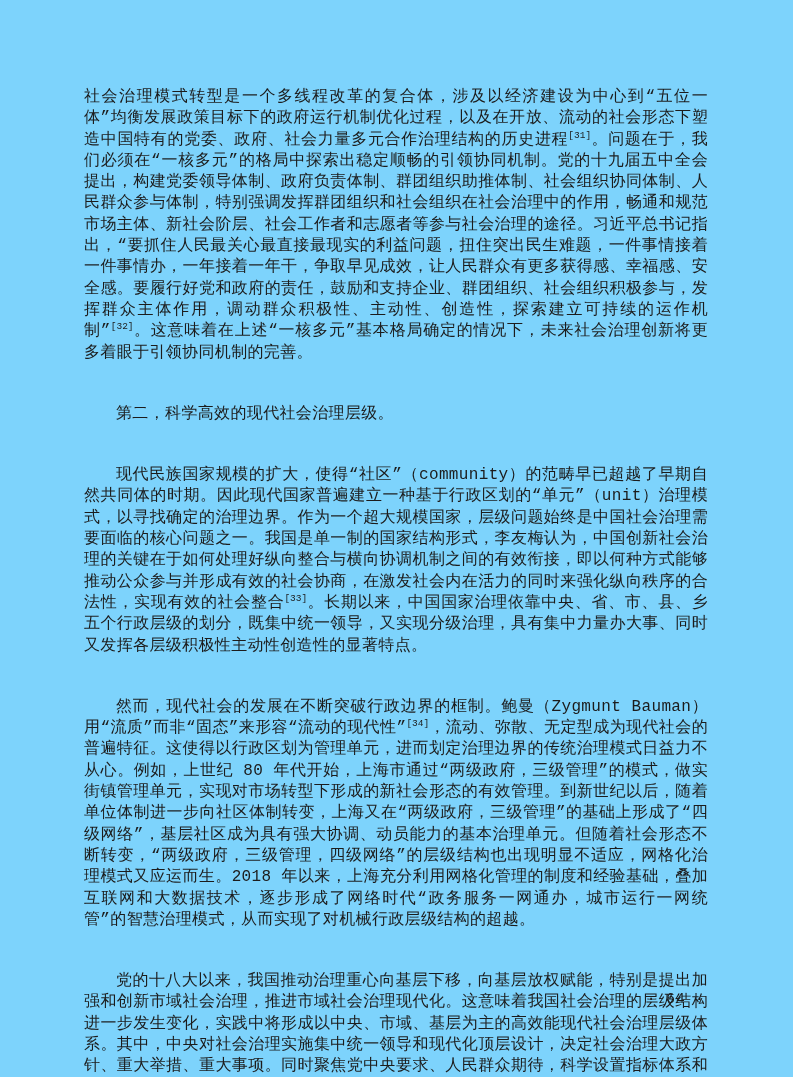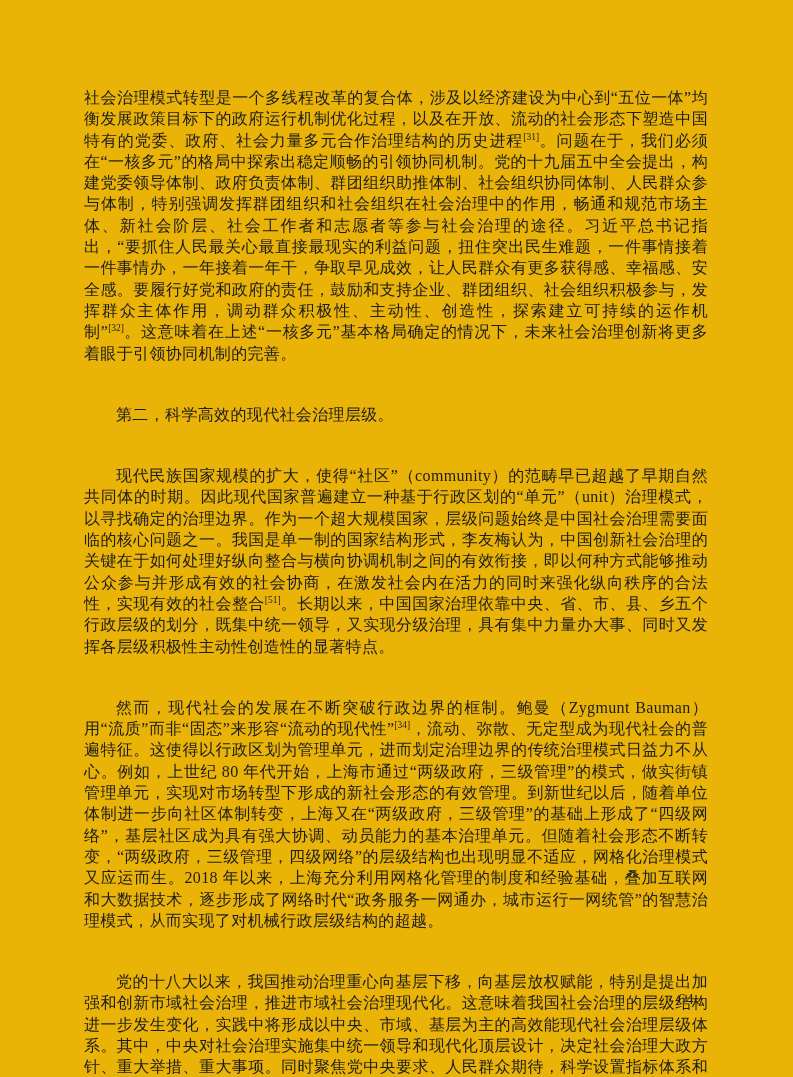--- a/index.html
+++ b/index.html
@@ -4,23 +4,23 @@
 <style>
   html, body {
     margin: 0;
     padding: 0;
     background: #ffffff;
   }
   .sheet {
     position: relative;
     width: 793px;
     height: 1077px;
-    background: #eab308;
+    background: #7dd3fc;
     overflow: hidden;
-    font-family: Liberation Serif, serif;
+    font-family: Liberation Mono, monospace;
   }
   .content {
     position: absolute;
     left: 84px;
     top: 87px;
     width: 624px;
     color: #1c1c1c;
     font-size: 16px;
     line-height: 21.3px;
     letter-spacing: 0.35px;
@@ -50,18 +50,18 @@
     letter-spacing: 1px;
   }
 </style>
 </head>
 <body style="background: rgb(255, 255, 255);">
 
 <div class="sheet">
   <div class="content" style="color: rgb(28, 28, 28);">
       <p class="para">社会治理模式转型是一个多线程改革的复合体，涉及以经济建设为中心到“五位一体”均衡发展政策目标下的政府运行机制优化过程，以及在开放、流动的社会形态下塑造中国特有的党委、政府、社会力量多元合作治理结构的历史进程<sup class="cite">[31]</sup>。问题在于，我们必须在“一核多元”的格局中探索出稳定顺畅的引领协同机制。党的十九届五中全会提出，构建党委领导体制、政府负责体制、群团组织助推体制、社会组织协同体制、人民群众参与体制，特别强调发挥群团组织和社会组织在社会治理中的作用，畅通和规范市场主体、新社会阶层、社会工作者和志愿者等参与社会治理的途径。习近平总书记指出，“要抓住人民最关心最直接最现实的利益问题，扭住突出民生难题，一件事情接着一件事情办，一年接着一年干，争取早见成效，让人民群众有更多获得感、幸福感、安全感。要履行好党和政府的责任，鼓励和支持企业、群团组织、社会组织积极参与，发挥群众主体作用，调动群众积极性、主动性、创造性，探索建立可持续的运作机制”<sup class="cite">[32]</sup>。这意味着在上述“一核多元”基本格局确定的情况下，未来社会治理创新将更多着眼于引领协同机制的完善。</p>
       <p class="para indent">第二，科学高效的现代社会治理层级。</p>
-      <p class="para indent">现代民族国家规模的扩大，使得“社区”（community）的范畴早已超越了早期自然共同体的时期。因此现代国家普遍建立一种基于行政区划的“单元”（unit）治理模式，以寻找确定的治理边界。作为一个超大规模国家，层级问题始终是中国社会治理需要面临的核心问题之一。我国是单一制的国家结构形式，李友梅认为，中国创新社会治理的关键在于如何处理好纵向整合与横向协调机制之间的有效衔接，即以何种方式能够推动公众参与并形成有效的社会协商，在激发社会内在活力的同时来强化纵向秩序的合法性，实现有效的社会整合<sup class="cite">[51]</sup>。长期以来，中国国家治理依靠中央、省、市、县、乡五个行政层级的划分，既集中统一领导，又实现分级治理，具有集中力量办大事、同时又发挥各层级积极性主动性创造性的显著特点。</p>
+      <p class="para indent">现代民族国家规模的扩大，使得“社区”（community）的范畴早已超越了早期自然共同体的时期。因此现代国家普遍建立一种基于行政区划的“单元”（unit）治理模式，以寻找确定的治理边界。作为一个超大规模国家，层级问题始终是中国社会治理需要面临的核心问题之一。我国是单一制的国家结构形式，李友梅认为，中国创新社会治理的关键在于如何处理好纵向整合与横向协调机制之间的有效衔接，即以何种方式能够推动公众参与并形成有效的社会协商，在激发社会内在活力的同时来强化纵向秩序的合法性，实现有效的社会整合<sup class="cite">[33]</sup>。长期以来，中国国家治理依靠中央、省、市、县、乡五个行政层级的划分，既集中统一领导，又实现分级治理，具有集中力量办大事、同时又发挥各层级积极性主动性创造性的显著特点。</p>
       <p class="para indent">然而，现代社会的发展在不断突破行政边界的框制。鲍曼（Zygmunt Bauman）用“流质”而非“固态”来形容“流动的现代性”<sup class="cite">[34]</sup>，流动、弥散、无定型成为现代社会的普遍特征。这使得以行政区划为管理单元，进而划定治理边界的传统治理模式日益力不从心。例如，上世纪 80 年代开始，上海市通过“两级政府，三级管理”的模式，做实街镇管理单元，实现对市场转型下形成的新社会形态的有效管理。到新世纪以后，随着单位体制进一步向社区体制转变，上海又在“两级政府，三级管理”的基础上形成了“四级网络”，基层社区成为具有强大协调、动员能力的基本治理单元。但随着社会形态不断转变，“两级政府，三级管理，四级网络”的层级结构也出现明显不适应，网格化治理模式又应运而生。2018 年以来，上海充分利用网格化管理的制度和经验基础，叠加互联网和大数据技术，逐步形成了网络时代“政务服务一网通办，城市运行一网统管”的智慧治理模式，从而实现了对机械行政层级结构的超越。</p>
       <p class="para indent">党的十八大以来，我国推动治理重心向基层下移，向基层放权赋能，特别是提出加强和创新市域社会治理，推进市域社会治理现代化。这意味着我国社会治理的层级结构进一步发生变化，实践中将形成以中央、市域、基层为主的高效能现代社会治理层级体系。其中，中央对社会治理实施集中统一领导和现代化顶层设计，决定社会治理大政方针、重大举措、重大事项。同时聚焦党中央要求、人民群众期待，科学设置指标体系和考评标准，加强督促检查和考核问效，压紧压实责任链条，确保各项任务落地见效。<sup class="cite">[35]</sup>例如，2035 年社会主义现代化远景目标明确提出“人民生活更加美好，人的全面发展、全体人民共同富裕取得更为明显的实质性进展”，这一重要目标的实现需要中央对社会政策体系进行重塑，在收入分配、城乡统筹、社会保障、权利均等化等许多方面加以深度改革，更好地平衡发</p>
     </div>
   <div class="page-number">· 64 ·</div>
 </div>
 
 </body></html>

